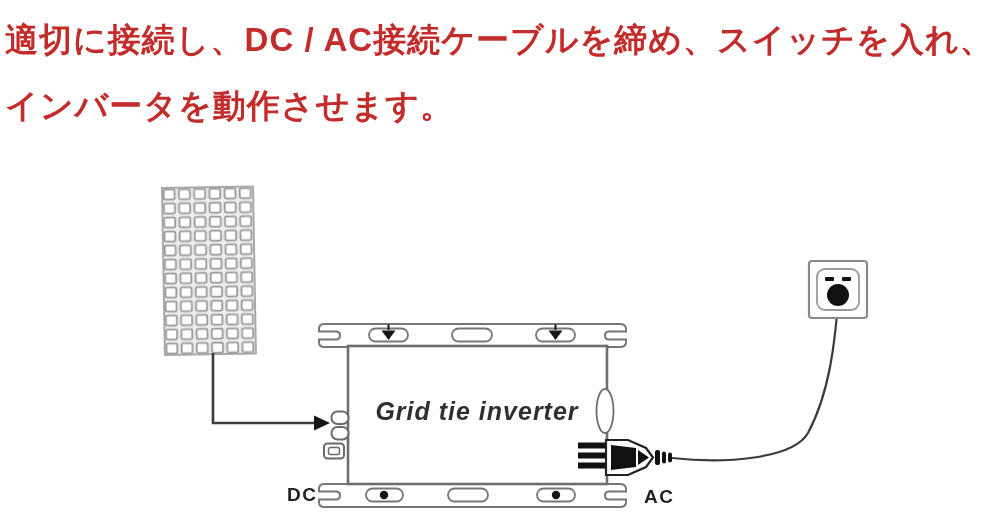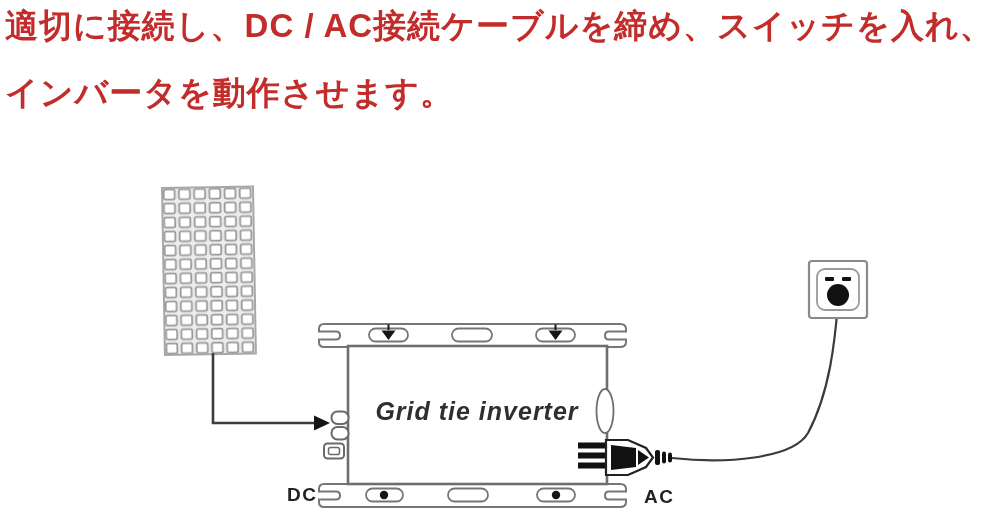--- a/index.html
+++ b/index.html
@@ -6,22 +6,22 @@
   body{
     width:1000px;height:512px;position:relative;overflow:hidden;
     background:#ffffff;
     font-family:"Liberation Sans","DejaVu Sans",sans-serif;
   }
   .jp-line{
     position:absolute;left:5px;white-space:nowrap;
     font-size:33px;font-weight:600;letter-spacing:1px;
     color:var(--red,#c22d2b);
   }
-  #line1{top:4px;text-align:center;}
-  #line2{top:71px;}
+  #line1{top:18px;text-align:center;}
+  #line2{top:84px;}
   #diagram{position:absolute;left:0;top:0;}
   svg text{font-family:"Liberation Sans","DejaVu Sans",sans-serif;}
 </style>
 </head>
 <body style="background: rgb(255, 255, 255);">
 
 <div id="line1" class="jp-line">適切に接続し、DC / AC接続ケーブルを締め、スイッチを入れ、</div>
 <div id="line2" class="jp-line">インバータを動作させます。</div>
 
 <svg id="diagram" width="1000" height="512" viewBox="0 0 1000 512">

